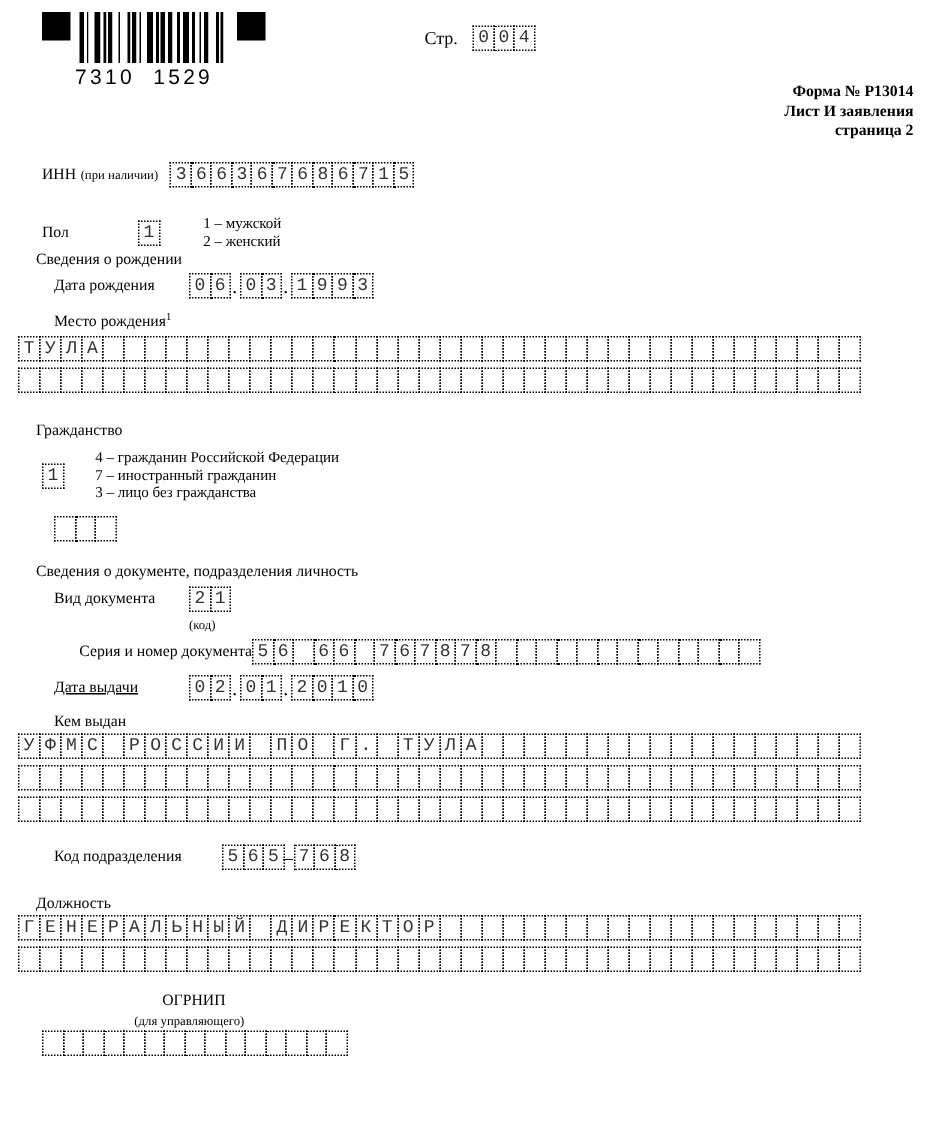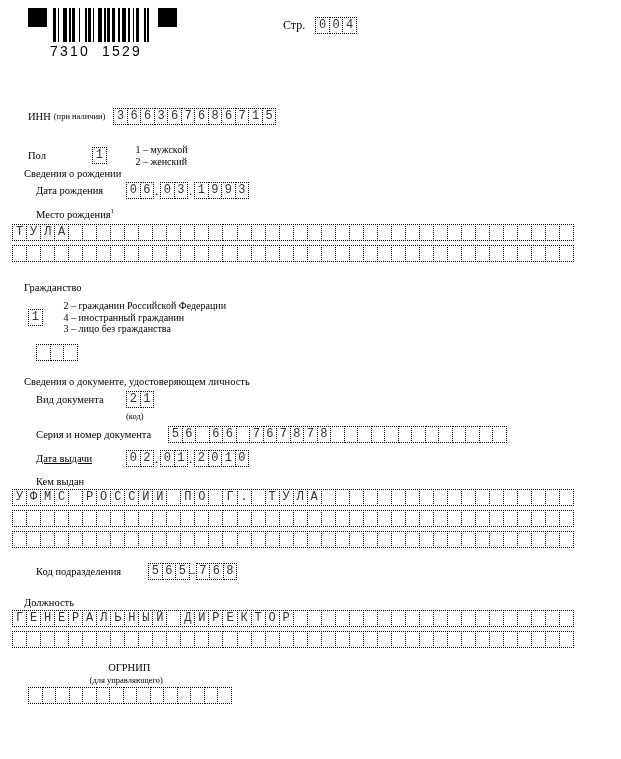--- a/index.html
+++ b/index.html
@@ -198,20 +198,25 @@
 
   <div class="page-no">
     <span class="lbl">Стр.</span>
     <span class="cells" id="page-number-cells">
         <span class="cell full">0</span>
         <span class="cell full">0</span>
         <span class="cell full">4</span>
       </span>
   </div>
 
+  <div class="form-header">
+    <div>Форма № Р13014</div>
+    <div>Лист И заявления</div>
+    <div>страница 2</div>
+  </div>
 
   <div class="row" style="left:28px; top:108px;">
     <span class="label">ИНН</span>
     <span class="label label-sm" style="margin:0 8px 0 3px;">(при наличии)</span>
     <span class="cells" id="inn-cells">
         <span class="cell full">3</span>
         <span class="cell full">6</span>
         <span class="cell full">6</span>
         <span class="cell full">3</span>
         <span class="cell full">6</span>
@@ -351,47 +356,47 @@
       </span>
   </div>
 
   <div class="label" style="position:absolute; left:24px; top:281px;">Гражданство</div>
 
   <div class="row" style="left:28px; top:300px;">
     <span class="cells" id="citizenship-cells">
         <span class="cell full">1</span>
       </span>
     <span class="opts" style="margin-left:22px;">
-      <div>2 – гражданин Российской Федерации</div>
-      <div>4 – иностранный гражданин</div>
+      <div>4 – гражданин Российской Федерации</div>
+      <div>7 – иностранный гражданин</div>
       <div>3 – лицо без гражданства</div>
     </span>
   </div>
 
   <div class="row" style="left:36px; top:344px;">
     <span class="cells" id="country-code-cells">
         <span class="cell"></span>
         <span class="cell"></span>
         <span class="cell"></span>
       </span>
   </div>
 
-  <div class="label" style="position:absolute; left:24px; top:375px;">Сведения о документе, удостоверяющем личность</div>
+  <div class="label" style="position:absolute; left:24px; top:375px;">Сведения о документе, подразделения личность</div>
 
   <div class="row" style="left:36px; top:391px;">
     <span class="label" style="width:90px;">Вид документа</span>
     <span class="cells" id="doc-type-cells">
         <span class="cell full">2</span>
         <span class="cell full">1</span>
       </span>
   </div>
   <div class="label label-sm" style="position:absolute; left:126px; top:410px;">(код)</div>
 
   <div class="row" style="left:36px; top:426px;">
-    <span class="label" style="width:132px;">Серия и номер документа</span>
+    <span class="label" style="width:132px;text-align:right;">Серия и номер документа</span>
     <span class="cells" id="doc-series-cells">
         <span class="cell full">5</span>
         <span class="cell full">6</span>
         <span class="cell"></span>
         <span class="cell full">6</span>
         <span class="cell full">6</span>
         <span class="cell"></span>
         <span class="cell full">7</span>
         <span class="cell full">6</span>
         <span class="cell full">7</span>

